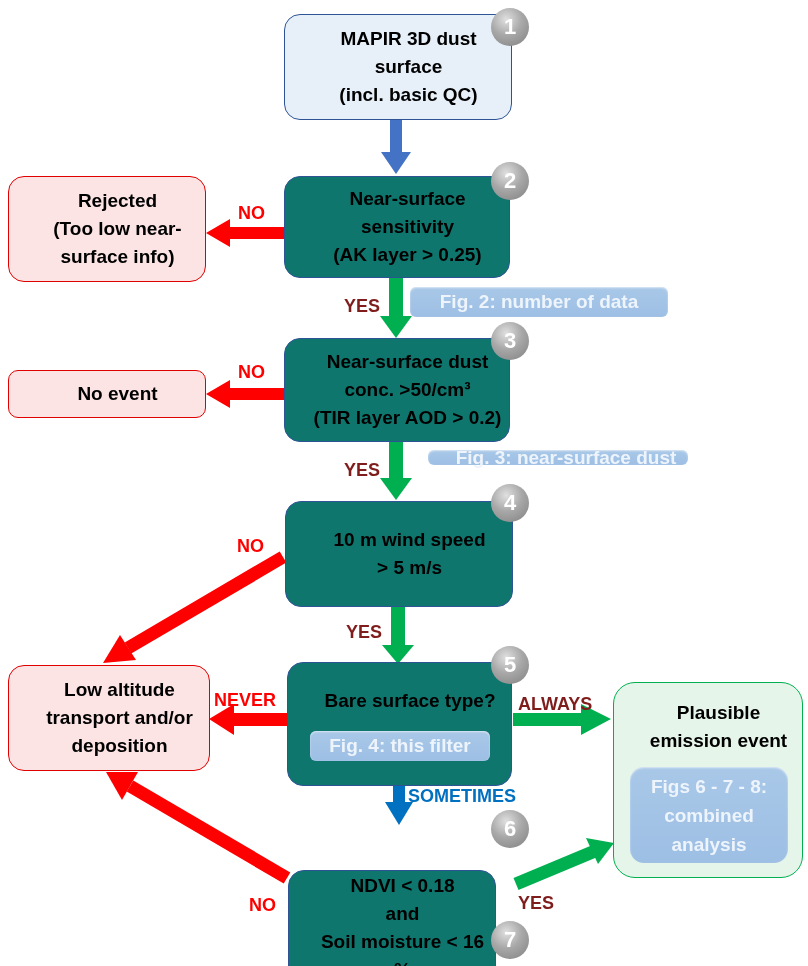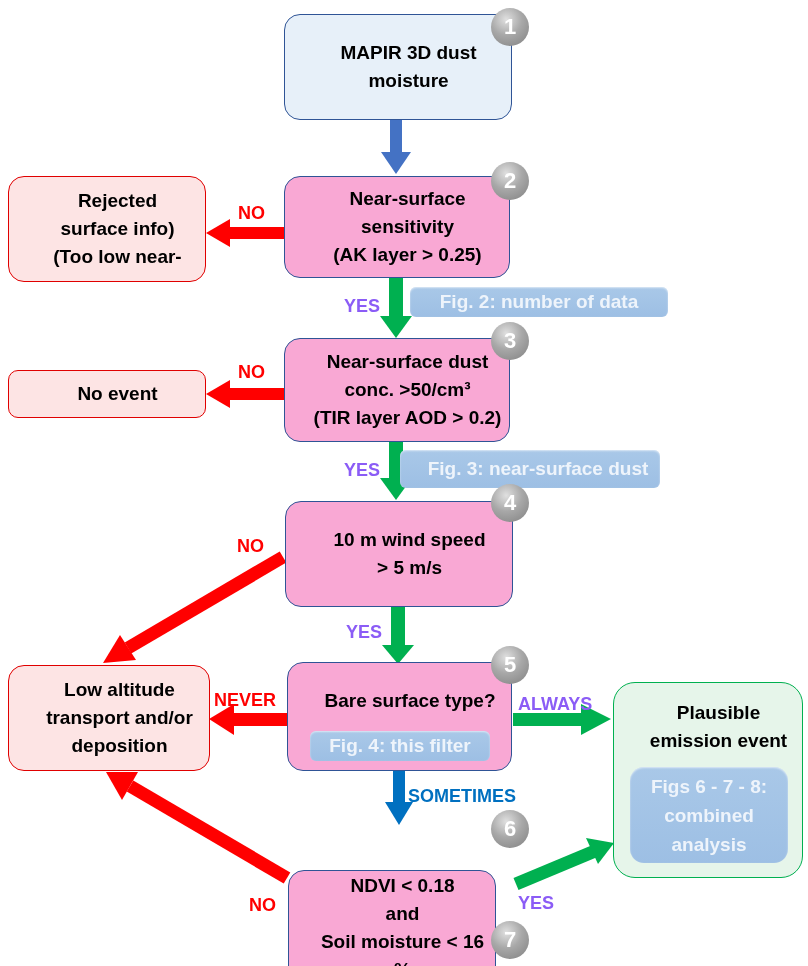--- a/index.html
+++ b/index.html
@@ -2,35 +2,35 @@
 <html><head>
 <meta charset="utf-8">
 <style>
   html, body { margin:0; padding:0; background:#ffffff; }
   body { width:808px; height:966px; position:relative; overflow:hidden;
          font-family:"Liberation Sans", sans-serif; }
   .box { position:absolute; box-sizing:border-box; border-radius:16px;
          display:flex; flex-direction:column; align-items:center; justify-content:center;
          text-align:center; font-weight:bold; color:#000; font-size:19px; line-height:28px;padding-left:21px; }
   .blue-box { background:#e7f0f9; border:1.5px solid #2f5496; }
-  .white-box { background:#f9a8d4; border:1.5px solid #2f5496;text-align:center; }
+  .white-box { background:#0f766e; border:1.5px solid #2f5496;text-align:center; }
   .red-box { background:#fde4e4; border:1.5px solid #e00000; }
   .green-box { background:#e6f5ea; border:1.5px solid #00b050; border-radius:22px; }
   .tag { position:absolute; box-sizing:border-box; border-radius:6px;
          background:linear-gradient(#a9c8e8, #9dbfe4);
          color:#eef4fb; font-weight:bold; font-size:19px; text-align:center;
          display:flex; align-items:center; justify-content:center;
          box-shadow: inset 0 1px 2px rgba(255,255,255,0.6); }
   .badge { position:absolute; width:38px; height:38px; border-radius:50%;
            background:radial-gradient(circle at 40% 30%, #e0e0e0 0%, #a8a8a8 45%, #808080 100%);
            color:#fff; font-weight:bold; font-size:22px;
            display:flex; align-items:center; justify-content:center; }
   .lbl { position:absolute; font-weight:bold; font-size:18px; }
   .lbl.red { color:#ff0000; }
-  .lbl.green { color:#8b5cf6; }
+  .lbl.green { color:#7f1d1d; }
   .lbl.blue { color:#0070c0; }
   svg.arrows { position:absolute; left:0; top:0; }
   .line { display:block; }
 </style>
 </head>
 <body>
 
 <svg class="arrows" width="808" height="966">
   <defs></defs>
 
@@ -90,71 +90,72 @@
   </g>
 
   <g>
     <line x1="516" y1="884" x2="595" y2="851" stroke="#00b050" stroke-width="13"></line>
     <polygon points="614,843 586,838 598,864" fill="#00b050"></polygon>
   </g>
 </svg>
 
 <div class="box blue-box" style="left:284px;top:14px;width:228px;height:106px;">
   <span class="line">MAPIR 3D dust</span>
-  <span class="line">moisture</span>
+  <span class="line">surface</span>
+  <span class="line">(incl. basic QC)</span>
 </div>
 <div class="badge" style="left:491px;top:8px;">1</div>
 
 <div class="box white-box" style="left:284px;top:176px;width:226px;height:102px;">
   <span class="line">Near-surface</span>
   <span class="line">sensitivity</span>
   <span class="line">(AK layer &gt; 0.25)</span>
 </div>
 <div class="badge" style="left:491px;top:162px;">2</div>
 
 <div class="box red-box" style="left:8px;top:176px;width:198px;height:106px;text-align:right;">
   <span class="line">Rejected</span>
+  <span class="line">(Too low near-</span>
   <span class="line">surface info)</span>
-  <span class="line">(Too low near-</span>
 </div>
 <div class="lbl red" style="left:238px;top:203px;">NO</div>
 
 <div class="tag" style="left:410px;top:287px;width:258px;height:30px;">Fig. 2: number of data</div>
 <div class="lbl green" style="left:344px;top:296px;">YES</div>
 
 <div class="box white-box" style="left:284px;top:338px;width:226px;height:104px;">
   <span class="line">Near-surface dust</span>
   <span class="line">conc. &gt;50/cm³</span>
   <span class="line">(TIR layer AOD &gt; 0.2)</span>
 </div>
 <div class="badge" style="left:491px;top:322px;">3</div>
 
 <div class="box red-box" style="left:8px;top:370px;width:198px;height:48px;border-radius:10px;">
   <span class="line">No event</span>
 </div>
 <div class="lbl red" style="left:238px;top:362px;">NO</div>
 
-<div class="tag" style="left:400px;top:450px;width:260px;height:38px;padding-left:16px;">Fig. 3: near-surface dust</div>
+<div class="tag" style="left:428px;top:450px;width:260px;height:15px;padding-left:16px;">Fig. 3: near-surface dust</div>
 <div class="lbl green" style="left:344px;top:460px;">YES</div>
 
 <div class="box white-box" style="left:285px;top:501px;width:228px;height:106px;">
   <span class="line">10 m wind speed</span>
   <span class="line">&gt; 5 m/s</span>
 </div>
 <div class="badge" style="left:491px;top:484px;">4</div>
 <div class="lbl red" style="left:237px;top:536px;">NO</div>
 <div class="lbl green" style="left:346px;top:622px;">YES</div>
 
 <div class="box red-box" style="left:8px;top:665px;width:202px;height:106px;">
   <span class="line">Low altitude</span>
   <span class="line">transport and/or</span>
   <span class="line">deposition</span>
 </div>
 
-<div class="box white-box" style="left:287px;top:662px;width:225px;height:109px;justify-content:flex-start;">
+<div class="box white-box" style="left:287px;top:662px;width:225px;height:124px;justify-content:flex-start;">
   <span class="line" style="margin-top:24px;">Bare surface type?</span>
 </div>
 <div class="tag" style="left:310px;top:731px;width:180px;height:30px;">Fig. 4: this filter</div>
 <div class="badge" style="left:491px;top:646px;">5</div>
 <div class="lbl red" style="left:214px;top:690px;">NEVER</div>
 <div class="lbl green" style="left:518px;top:694px;">ALWAYS</div>
 <div class="lbl blue" style="left:408px;top:786px;">SOMETIMES</div>
 
 <div class="box green-box" style="left:613px;top:682px;width:190px;height:196px;justify-content:flex-start;">
   <span class="line" style="margin-top:16px;">Plausible</span>

